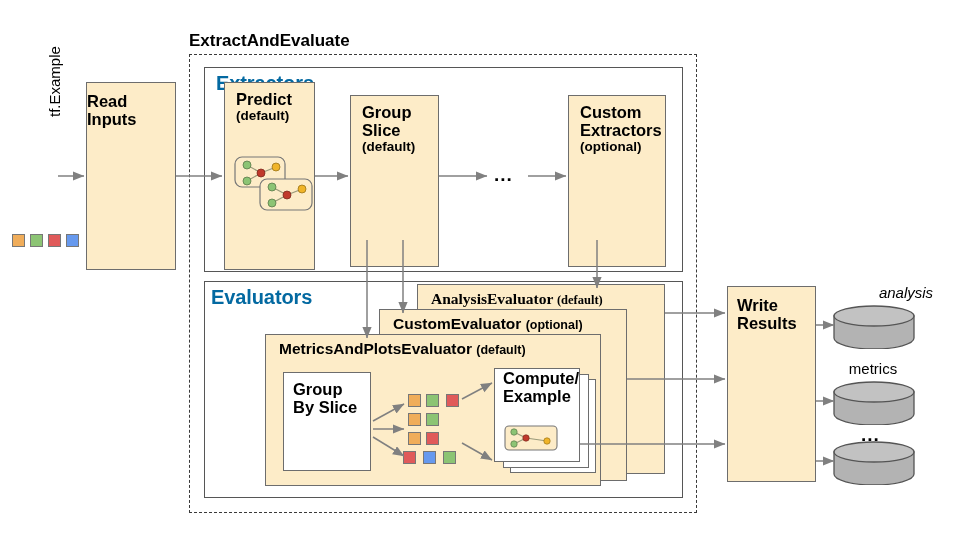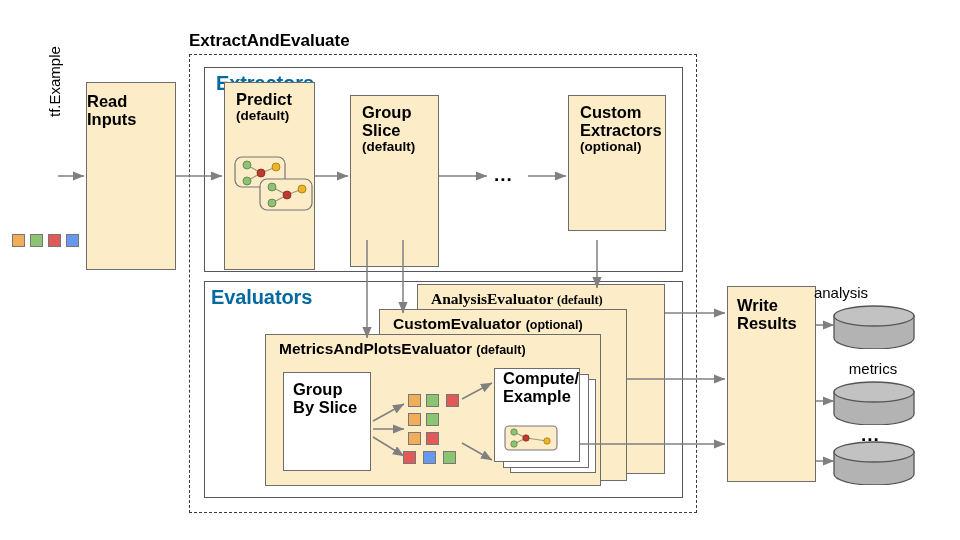--- a/index.html
+++ b/index.html
@@ -168,21 +168,21 @@
   <div class="abs tanbox" style="left:350px; top:95px; width:89px; height:172px;">
     <div class="boxtitle" style="padding-top:7px; padding-left:11px;">
       <div>Group</div>
       <div>Slice</div>
     </div>
     <div class="boxsub" style="padding-left:11px;">(default)</div>
   </div>
 
   <div class="abs dots" style="left:494px; top:165px;">...</div>
 
-  <div class="abs tanbox" style="left:568px; top:95px; width:98px; height:136px;">
+  <div class="abs tanbox" style="left:568px; top:95px; width:98px; height:172px;">
     <div class="boxtitle" style="padding-top:7px; padding-left:11px;">
       <div>Custom</div>
       <div>Extractors</div>
     </div>
     <div class="boxsub" style="padding-left:11px;">(optional)</div>
   </div>
 
   <div class="abs plainbox" style="left:204px; top:281px; width:479px; height:217px;"></div>
   <div class="abs grouplabel" style="left:211px; top:286px;">Evaluators</div>
 
@@ -249,21 +249,21 @@
     </svg>
   </div>
 
   <div class="abs tanbox" style="left:727px; top:286px; width:89px; height:196px;">
     <div class="boxtitle" style="padding-top:9px; padding-left:9px;">
       <div>Write</div>
       <div>Results</div>
     </div>
   </div>
 
-  <div class="abs sink-label" style="left:801px; top:284px; width:80px;">analysis</div>
+  <div class="abs sink-label" style="left:866px; top:284px; width:80px;font-style:italic;">analysis</div>
   <svg style="position:absolute; left:832px; top:305px;" width="84" height="44" viewBox="0 0 84 44">
     <path d="M2,11 L2,33 A40,11 0 0 0 82,33 L82,11 Z" fill="#b3b3b3" stroke="#555" stroke-width="1.3"></path>
     <ellipse cx="42" cy="11" rx="40" ry="10" fill="#c2c2c2" stroke="#555" stroke-width="1.3"></ellipse>
   </svg>
 
   <div class="abs sink-label" style="left:833px; top:360px; width:80px;">metrics</div>
   <svg style="position:absolute; left:832px; top:381px;" width="84" height="44" viewBox="0 0 84 44">
     <path d="M2,11 L2,33 A40,11 0 0 0 82,33 L82,11 Z" fill="#b3b3b3" stroke="#555" stroke-width="1.3"></path>
     <ellipse cx="42" cy="11" rx="40" ry="10" fill="#c2c2c2" stroke="#555" stroke-width="1.3"></ellipse>
   </svg>

